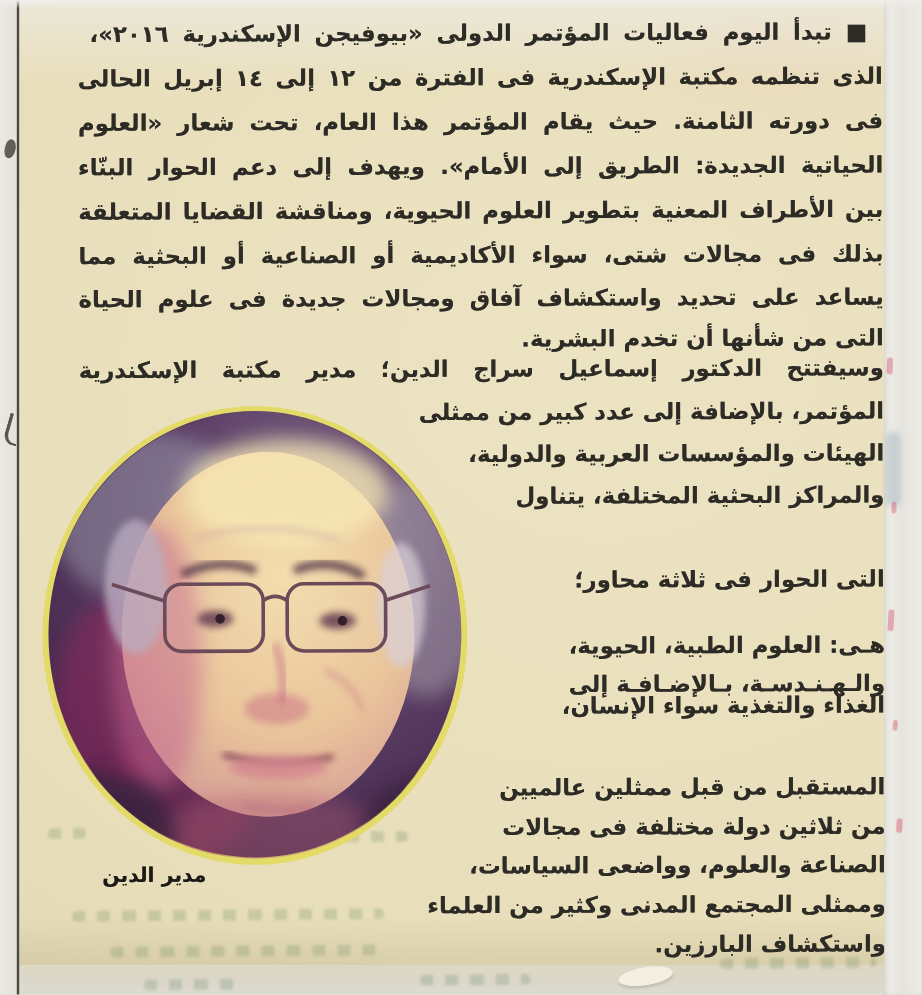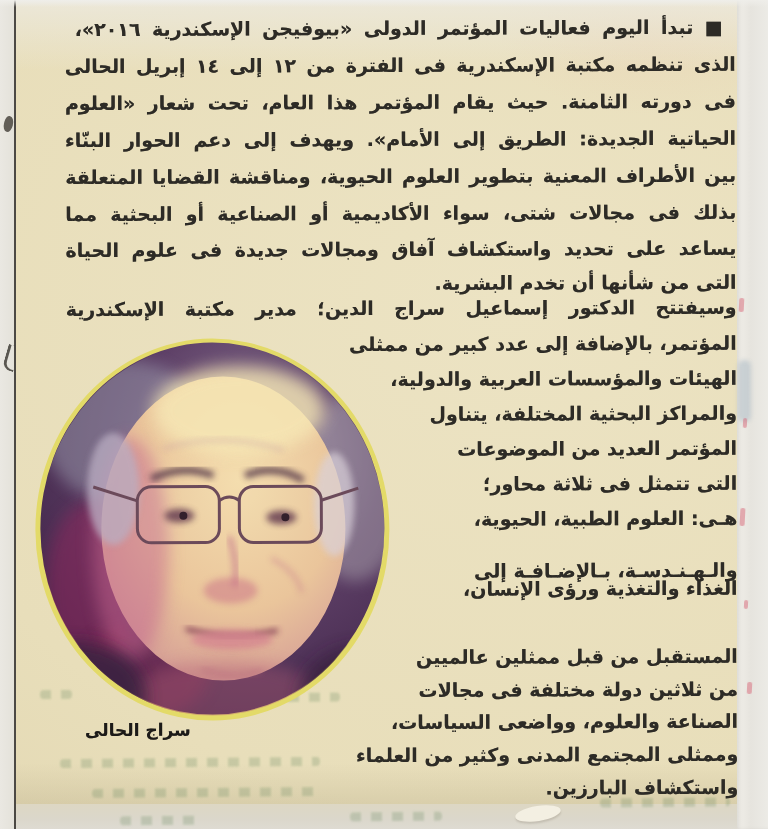--- a/index.html
+++ b/index.html
@@ -93,25 +93,24 @@
     <div class="ln just" style="top:122px">الحياتية الجديدة: الطريق إلى الأمام». ويهدف إلى دعم الحوار البنّاء</div>
     <div class="ln just" style="top:159px">بين الأطراف المعنية بتطوير العلوم الحيوية، ومناقشة القضايا المتعلقة</div>
     <div class="ln just" style="top:196px">بذلك فى مجالات شتى، سواء الأكاديمية أو الصناعية أو البحثية مما</div>
     <div class="ln just" style="top:232px">يساعد على تحديد واستكشاف آفاق ومجالات جديدة فى علوم الحياة</div>
     <div class="ln" style="top:266px">التى من شأنها أن تخدم البشرية.</div>
 
     <div class="ln just" style="top:291px">وسيفتتح الدكتور إسماعيل سراج الدين؛ مدير مكتبة الإسكندرية</div>
     <div class="ln" style="top:327px">المؤتمر، بالإضافة إلى عدد كبير من ممثلى</div>
     <div class="ln" style="top:362px">الهيئات والمؤسسات العربية والدولية،</div>
     <div class="ln" style="top:397px">والمراكز البحثية المختلفة، يتناول</div>
-    <div class="ln" style="top:432px">المؤتمر العديد من الموضوعات</div>
-    <div class="ln" style="top:467px">التى تتمثل فى ثلاثة محاور؛</div>
-    <div class="ln" style="top:502px">هـى: العلوم الطبية، الحيوية،</div>
+    <div class="ln" style="top:467px">التى الحوار فى ثلاثة محاور؛</div>
+    <div class="ln" style="top:522px">هـى: العلوم الطبية، الحيوية،</div>
     <div class="ln" style="top:554px">والـهـنـدسـة، بـالإضـافـة إلى</div>
-    <div class="ln" style="top:572px">الغذاء والتغذية ورؤى الإنسان،</div>
+    <div class="ln" style="top:572px">الغذاء والتغذية سواء الإنسان،</div>
     <div class="ln" style="top:640px">المستقبل من قبل ممثلين عالميين</div>
     <div class="ln" style="top:673px">من ثلاثين دولة مختلفة فى مجالات</div>
     <div class="ln" style="top:705px">الصناعة والعلوم، وواضعى السياسات،</div>
     <div class="ln" style="top:738px">وممثلى المجتمع المدنى وكثير من العلماء</div>
     <div class="ln" style="top:771px">واستكشاف البارزين.</div>
 
     <div class="photo">
       <svg viewBox="0 0 358 386" xmlns="http://www.w3.org/2000/svg">
         <defs>
           <radialGradient id="gBg" cx="62%" cy="30%" r="85%">
@@ -166,21 +165,21 @@
           <path d="M152 292 q46 14 92 2" stroke="#7c3350" stroke-width="4" fill="none" filter="url(#soft2)"></path>
           <ellipse cx="198" cy="303" rx="41" ry="10" fill="#d4848f" opacity=".8" filter="url(#soft2)"></ellipse>
           <path d="M168 332 q30 12 60 2" stroke="#b36b7c" stroke-width="3" fill="none" opacity=".6" filter="url(#soft2)"></path>
           <ellipse cx="192" cy="362" rx="98" ry="38" fill="#b25f76" opacity=".4" filter="url(#soft)"></ellipse>
           <ellipse cx="42" cy="360" rx="70" ry="55" fill="#38203f" opacity=".85" filter="url(#soft)"></ellipse>
           <ellipse cx="330" cy="362" rx="64" ry="52" fill="#3a2240" opacity=".85" filter="url(#soft)"></ellipse>
         </g>
       </svg>
     </div>
 
-    <div class="caption">سراج الحالى</div>
+    <div class="caption">مدير الدين</div>
   </div>
 
   <div class="left-margin"></div>
   <div class="rule"></div>
   <div class="ink-blot"></div>
   <div class="hook-tear"></div>
   <div class="right-torn"></div>
   <div class="top-strip"></div>
   <div class="fold-curl"></div>
   <div class="blue-smudge"></div>

